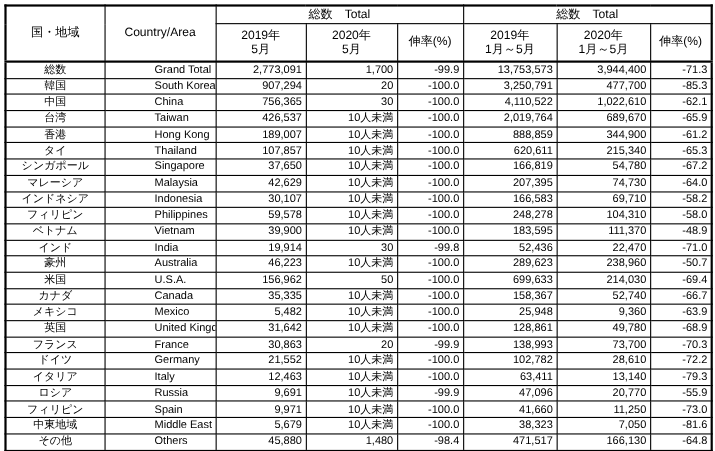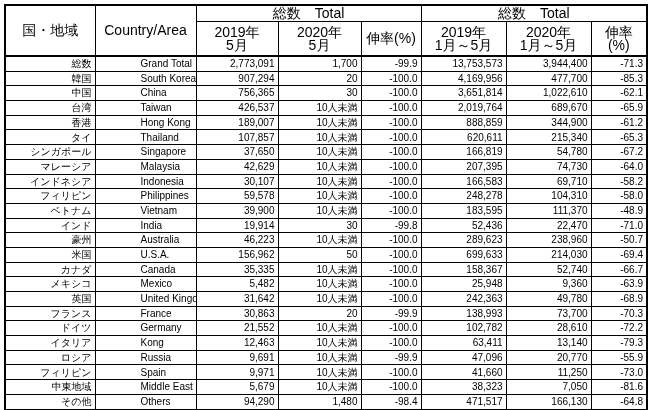--- a/index.html
+++ b/index.html
@@ -13,27 +13,27 @@
     border-collapse:collapse;table-layout:fixed;
     border:2px solid #000;
   }
   .stats th,.stats td{
     border:1px solid #000;
     font-size:10px;font-weight:normal;color:#000;
     padding:0 3px;overflow:hidden;white-space:nowrap;
     background:#fff;
   }
   .stats thead th{
-    text-align:center;vertical-align:middle;font-size:14px;line-height:13px;margin-top:28px;
+    text-align:center;vertical-align:middle;font-size:11px;line-height:13px;margin-top:28px;
   }
   .stats thead{border-bottom:2px solid #000;}
   .stats tr.group-row th{height:15px;}
   .stats tr.sub-row th{height:33px;white-space:pre-line;}
   .stats tbody td{height:13.7px;line-height:13.5px;}
-  .stats td.jp{text-align:right;margin-left:24px;}
+  .stats td.jp{text-align:center;margin-left:24px;}
   .stats td.en{text-align:left;padding-left:45px;}
   .stats td.num{text-align:right;}
 </style>
 </head>
 <body>
 
 <div class="page">
   <table class="stats">
     <colgroup>
       <col style="width:90px">
@@ -76,32 +76,32 @@
       <td class="num">3,944,400</td>
       <td class="num">-71.3</td>
     </tr>
 
     <tr>
       <td class="jp">韓国</td>
       <td class="en">South Korea</td>
       <td class="num">907,294</td>
       <td class="num">20</td>
       <td class="num">-100.0</td>
-      <td class="num">4,169,956</td>
+      <td class="num">3,250,791</td>
       <td class="num">477,700</td>
       <td class="num">-85.3</td>
     </tr>
 
     <tr>
       <td class="jp">中国</td>
       <td class="en">China</td>
       <td class="num">756,365</td>
       <td class="num">30</td>
       <td class="num">-100.0</td>
-      <td class="num">3,651,814</td>
+      <td class="num">4,110,522</td>
       <td class="num">1,022,610</td>
       <td class="num">-62.1</td>
     </tr>
 
     <tr>
       <td class="jp">台湾</td>
       <td class="en">Taiwan</td>
       <td class="num">426,537</td>
       <td class="num">10人未満</td>
       <td class="num">-100.0</td>
@@ -241,21 +241,21 @@
       <td class="num">9,360</td>
       <td class="num">-63.9</td>
     </tr>
 
     <tr>
       <td class="jp">英国</td>
       <td class="en">United Kingdom</td>
       <td class="num">31,642</td>
       <td class="num">10人未満</td>
       <td class="num">-100.0</td>
-      <td class="num">242,363</td>
+      <td class="num">128,861</td>
       <td class="num">49,780</td>
       <td class="num">-68.9</td>
     </tr>
 
     <tr>
       <td class="jp">フランス</td>
       <td class="en">France</td>
       <td class="num">30,863</td>
       <td class="num">20</td>
       <td class="num">-99.9</td>
@@ -270,21 +270,21 @@
       <td class="num">21,552</td>
       <td class="num">10人未満</td>
       <td class="num">-100.0</td>
       <td class="num">102,782</td>
       <td class="num">28,610</td>
       <td class="num">-72.2</td>
     </tr>
 
     <tr>
       <td class="jp">イタリア</td>
-      <td class="en">Kong</td>
+      <td class="en">Italy</td>
       <td class="num">12,463</td>
       <td class="num">10人未満</td>
       <td class="num">-100.0</td>
       <td class="num">63,411</td>
       <td class="num">13,140</td>
       <td class="num">-79.3</td>
     </tr>
 
     <tr>
       <td class="jp">ロシア</td>
@@ -315,21 +315,21 @@
       <td class="num">10人未満</td>
       <td class="num">-100.0</td>
       <td class="num">38,323</td>
       <td class="num">7,050</td>
       <td class="num">-81.6</td>
     </tr>
 
     <tr>
       <td class="jp">その他</td>
       <td class="en">Others</td>
-      <td class="num">94,290</td>
+      <td class="num">45,880</td>
       <td class="num">1,480</td>
       <td class="num">-98.4</td>
       <td class="num">471,517</td>
       <td class="num">166,130</td>
       <td class="num">-64.8</td>
     </tr>
   </tbody>
   </table>
 
 </div>

